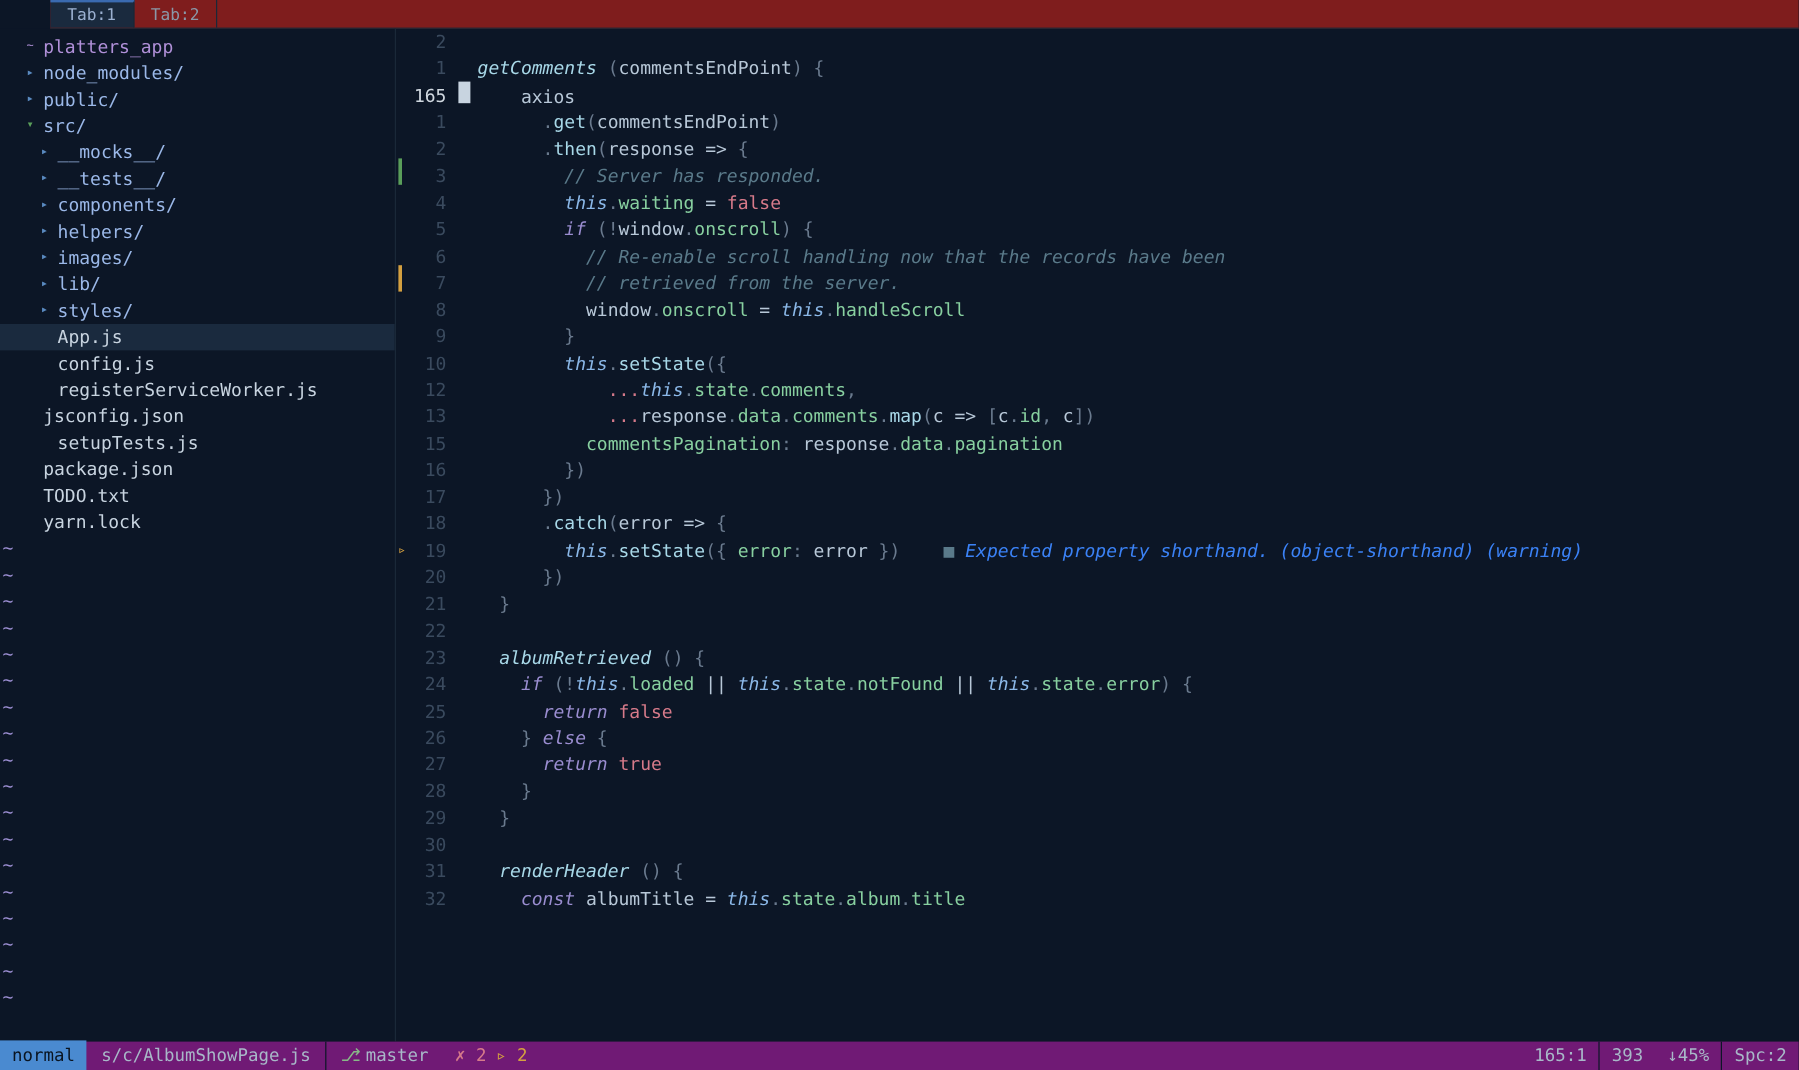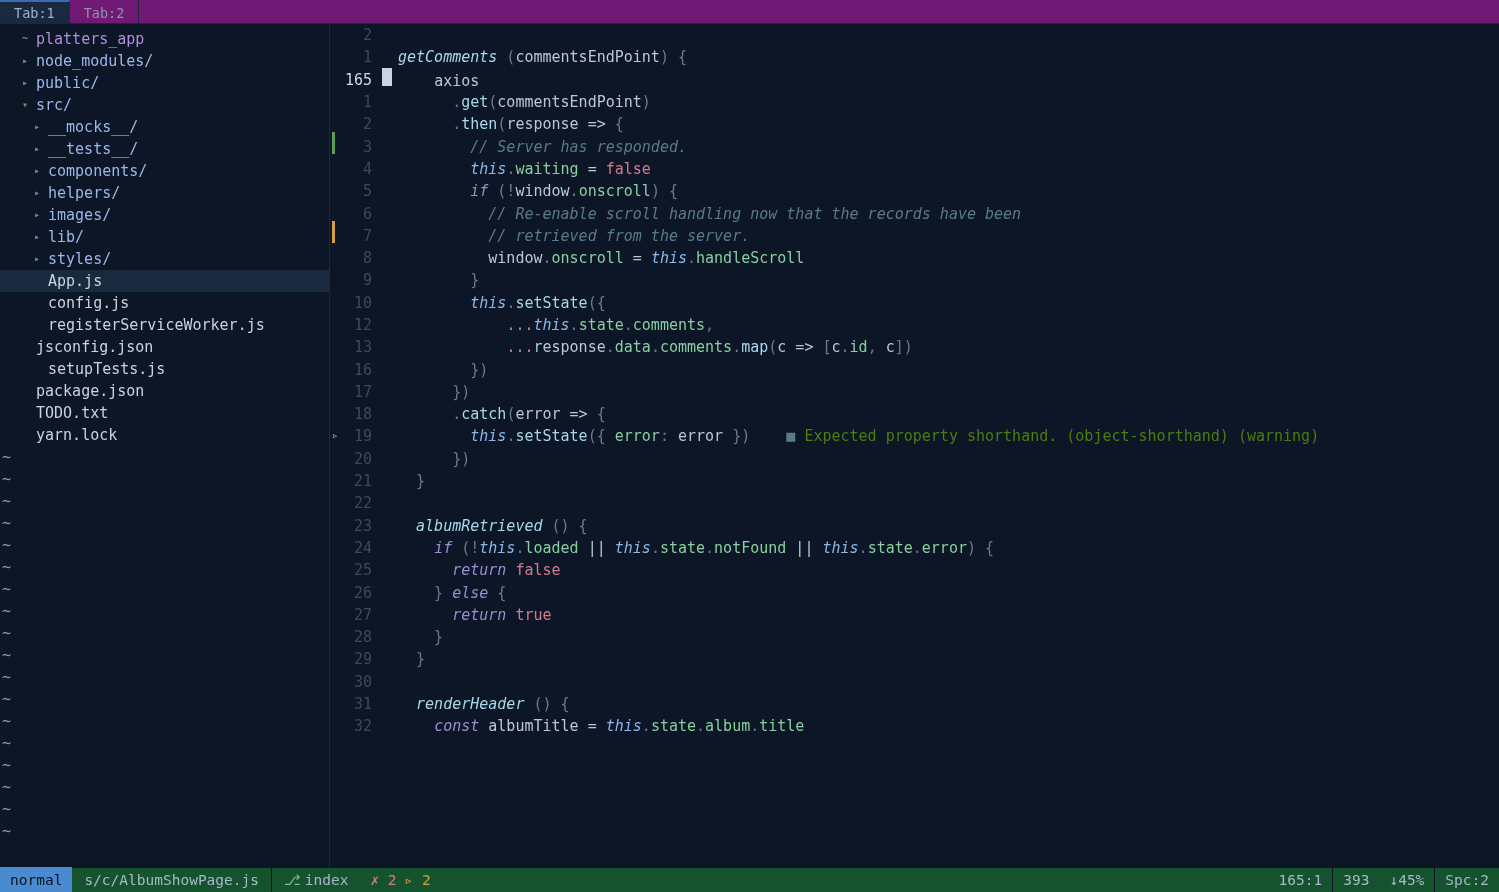--- a/index.html
+++ b/index.html
@@ -10,24 +10,25 @@
   font-size: 15px;
   line-height: 22px;
   width: 1499px;
   height: 892px;
   overflow: hidden;
   display: flex;
   flex-direction: column;
 }
 .tabbar {
   display: flex;
-  background: #701a75;
+  background: #7f1d1d;
   border-bottom: 1px solid #1a2838;
   height: 24px;
   font-size: 13.5px;
+  margin-left: 42px;
 }
 .tab {
   padding: 2px 14px;
   color: #8a98a8;
   border-right: 1px solid #1a2838;
   cursor: pointer;
 }
 .tab.active { background: #1a2a3e; color: #9bb0d0; border-top: 2px solid #3a6ab0; padding-top:0; }
 .main {
   flex: 1;
@@ -83,32 +84,32 @@
 .c-punc { color: #6a7a8e; }
 .c-op { color: #b8c8d8; }
 .c-this { color: #8bb8e8; font-style: italic; }
 .c-meth { color: #a8d8e8; }
 .c-kw { color: #9a8dd0; font-style: italic; }
 .c-bool { color: #d67a8a; }
 .c-comment { color: #5a7a8a; font-style: italic; }
 .c-prop { color: #88d0a0; }
 .c-type { color: #c8b880; }
 .c-const { color: #d67a8a; }
-.diag { color: #4d7c0f; }
+.diag { color: #3b82f6; font-style: italic; }
 .diag-mark { color: #5a7a8a; }
 .sidebar-pad {
   color: #9a8dd0;
   padding-left: 2px;
   height: 22px;
 }
 .statusbar {
   display: flex;
   align-items: center;
   height: 24px;
-  background: #14532d;
+  background: #701a75;
   font-size: 14.5px;
 }
 .sb-mode { background: #4a8ad0; color: #0a1420; padding: 2px 10px; font-weight: 500; }
 .sb-path { color: #a8b8c8; padding: 0 12px; }
 .sb-sep { width: 1px; height: 100%; background: #0c1626; }
 .sb-git-icon { color: #88b888; margin-right: 4px; }
 .sb-git { color: #a8b8c8; padding: 0 12px; display: flex; align-items: center; }
 .sb-diag { padding: 0 10px; display:flex; gap:8px;}
 .sb-err { color: #d67a8a; }
 .sb-warn { color: #d4a040; }
@@ -298,20 +299,25 @@
           <span class="gutter-num">12</span>
           <span class="code"><span style="display: inline-block; width: 16px;"></span><span><span>            </span><span class="c-const">...</span><span class="c-this">this</span><span class="c-punc">.</span><span class="c-prop">state</span><span class="c-punc">.</span><span class="c-prop">comments</span><span class="c-punc">,</span></span></span>
         </div>
         <div class="row">
           <span class="gutter-sign"></span>
           <span class="gutter-num">13</span>
           <span class="code"><span style="display: inline-block; width: 16px;"></span><span><span>            </span><span class="c-const">...</span><span class="c-id">response</span><span class="c-punc">.</span><span class="c-prop">data</span><span class="c-punc">.</span><span class="c-prop">comments</span><span class="c-punc">.</span><span class="c-meth">map</span><span class="c-punc">(</span><span class="c-id">c</span><span class="c-op"> =&gt; </span><span class="c-punc">[</span><span class="c-id">c</span><span class="c-punc">.</span><span class="c-prop">id</span><span class="c-punc">, </span><span class="c-id">c</span><span class="c-punc">])</span></span></span>
         </div>
         <div class="row">
           <span class="gutter-sign"></span>
+          <span class="gutter-num">15</span>
+          <span class="code"><span style="display: inline-block; width: 16px;"></span><span><span>          </span><span class="c-prop">commentsPagination</span><span class="c-punc">: </span><span class="c-id">response</span><span class="c-punc">.</span><span class="c-prop">data</span><span class="c-punc">.</span><span class="c-prop">pagination</span></span></span>
+        </div>
+        <div class="row">
+          <span class="gutter-sign"></span>
           <span class="gutter-num">16</span>
           <span class="code"><span style="display: inline-block; width: 16px;"></span><span><span class="c-punc">        })</span></span></span>
         </div>
         <div class="row">
           <span class="gutter-sign"></span>
           <span class="gutter-num">17</span>
           <span class="code"><span style="display: inline-block; width: 16px;"></span><span><span class="c-punc">      })</span></span></span>
         </div>
         <div class="row">
           <span class="gutter-sign"></span>
@@ -392,21 +398,21 @@
   </div>
 
 </div>
 
 <div class="statusbar">
   <span class="sb-mode">normal</span>
   <span class="sb-path">s/c/AlbumShowPage.js</span>
   <span class="sb-sep"></span>
   <span class="sb-git">
     <span class="sb-git-icon">⎇</span>
-    <span>index</span>
+    <span>master</span>
   </span>
   <span class="sb-diag">
     <span class="sb-err"><span>✗</span> <span>2</span></span>
     <span class="sb-warn"><span>▹</span> <span>2</span></span>
   </span>
   <span class="sb-spacer"></span>
   <span class="sb-right">165:1</span>
   <span class="sb-sep"></span>
   <span class="sb-right">393</span>
   <span class="sb-right">↓45%</span>

